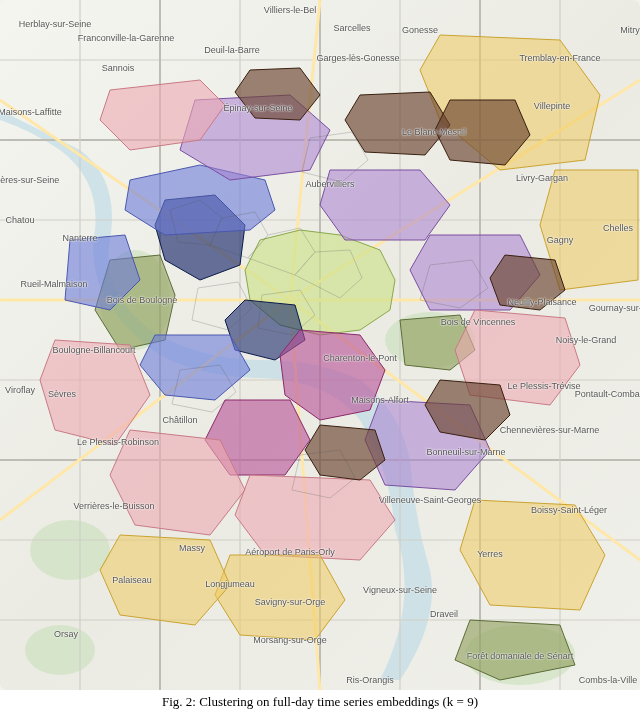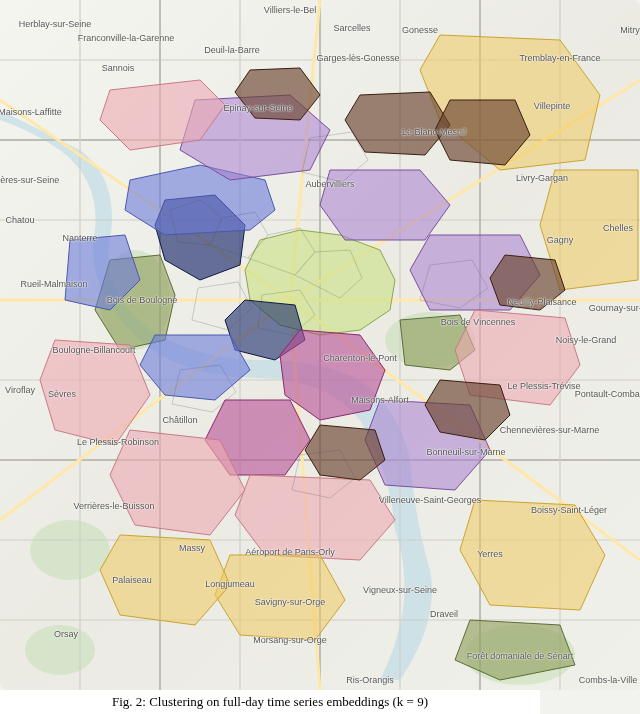--- a/index.html
+++ b/index.html
@@ -38,21 +38,21 @@
   .city-label {
     position: absolute;
     font-size: 9px;
     color: #555;
     white-space: nowrap;
     transform: translate(-50%, -50%);
     pointer-events: none;
     text-shadow: 0 0 2px #fff, 0 0 2px #fff;
   }
   .caption {
-    width: 540px;
+    width: 640px;
     height: 24px;
     display: flex;
     align-items: center;
     justify-content: center;
     font-family: 'Times New Roman', serif;
     font-size: 13px;
     background: #fff;
     padding: 0 8px;
     box-sizing: border-box;
     white-space: nowrap;

